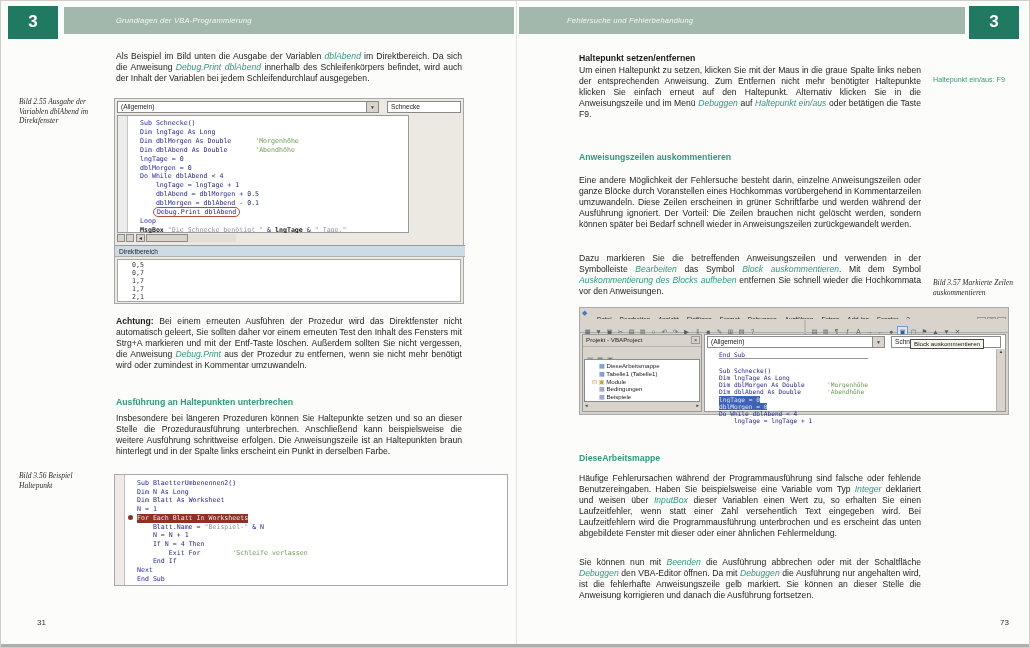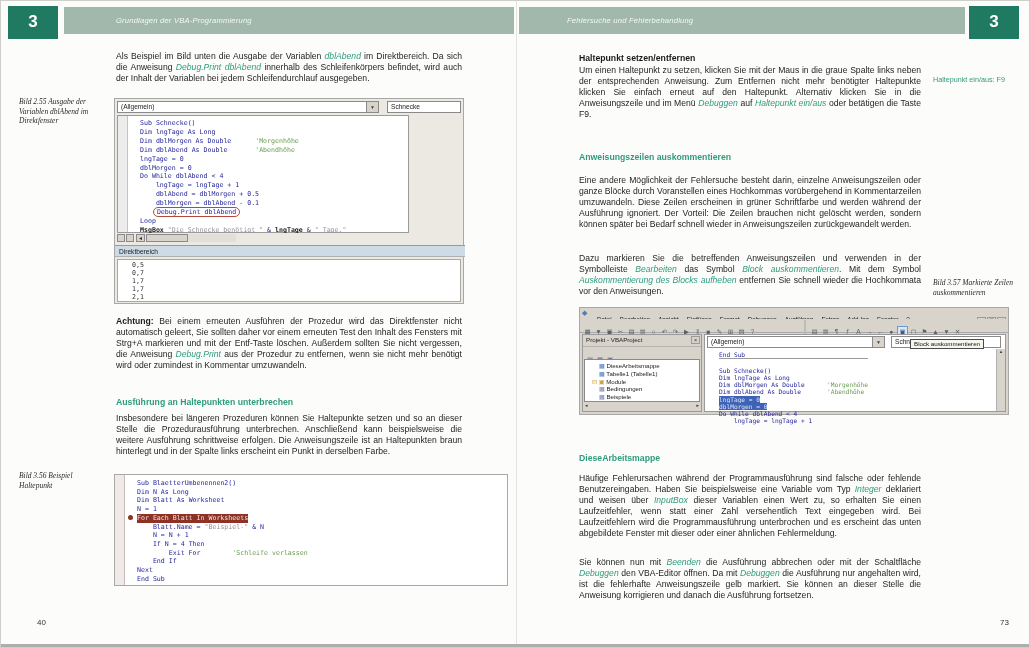--- a/index.html
+++ b/index.html
@@ -179,21 +179,21 @@
 
   <p class="btxt" style="left:115px;top:412px;width:346px;"><span class="sg-p">Insbesondere bei längeren Prozeduren können Sie Haltepunkte setzen und so an dieser Stelle die Prozedurausführung unterbrechen. Anschließend kann beispielsweise die weitere Ausführung schrittweise erfolgen. Die Anweisungszeile ist an Haltepunkten braun hinterlegt und in der Spalte links erscheint ein Punkt in derselben Farbe.</span></p>
 
   <div class="mnote" style="left:18px;top:470px;width:88px;">Bild 3.56 Beispiel Haltepunkt</div>
 
   <div class="shot shot356">
     <div class="s356-gutter"></div>
     <div class="code s356-code"><div class="cl"><span class="line-in"><span class="seg-k">Sub </span><span class="seg-p">BlaetterUmbenennen2()</span></span></div><div class="cl"><span class="line-in"><span class="seg-k">Dim </span><span class="seg-p">N </span><span class="seg-k">As Long</span></span></div><div class="cl"><span class="line-in"><span class="seg-k">Dim </span><span class="seg-p">Blatt </span><span class="seg-k">As Worksheet</span></span></div><div class="cl"><span class="line-in"><span class="seg-p">N = 1</span></span></div><div class="cl hl-maroon"><span class="bp-dot"></span><span class="line-in"><span class="seg-k">For Each Blatt In Worksheets</span></span></div><div class="cl"><span class="line-in"><span class="seg-p">    Blatt.Name = </span><span class="seg-f">"Beispiel-"</span><span class="seg-p"> &amp; N</span></span></div><div class="cl"><span class="line-in"><span class="seg-p">    N = N + 1</span></span></div><div class="cl"><span class="line-in"><span class="seg-p">    </span><span class="seg-k">If </span><span class="seg-p">N = 4 </span><span class="seg-k">Then</span></span></div><div class="cl"><span class="line-in"><span class="seg-p">        </span><span class="seg-k">Exit For</span><span class="seg-p">        </span><span class="seg-c">'Schleife verlassen</span></span></div><div class="cl"><span class="line-in"><span class="seg-p">    </span><span class="seg-k">End If</span></span></div><div class="cl"><span class="line-in"><span class="seg-k">Next</span></span></div><div class="cl"><span class="line-in"><span class="seg-k">End Sub</span></span></div></div>
   </div>
 
-  <div class="pagenum" style="left:36px;top:617px;">40</div>
+  <div class="pagenum" style="left:36px;top:617px;">31</div>
 
   <div class="chapnum chapnum-right">3</div>
   <div class="hbar hbar-right">
     <span>Fehlersuche und Fehlerbehandlung</span>
   </div>
 
   <h3 class="h-black" style="left:578px;top:52px;">Haltepunkt setzen/entfernen</h3>
 
   <p class="btxt" style="left:578px;top:64px;width:342px;"><span class="sg-p">Um einen Haltepunkt zu setzen, klicken Sie mit der Maus in die graue Spalte links neben der entsprechenden Anweisung. Zum Entfernen nicht mehr benötigter Haltepunkte klicken Sie einfach erneut auf den Haltepunkt. Alternativ klicken Sie in die Anweisungszeile und im Menü </span><span class="sg-e">Debuggen</span><span class="sg-p"> auf </span><span class="sg-e">Haltepunkt ein/aus</span><span class="sg-p"> oder betätigen die Taste F9.</span></p>
 

